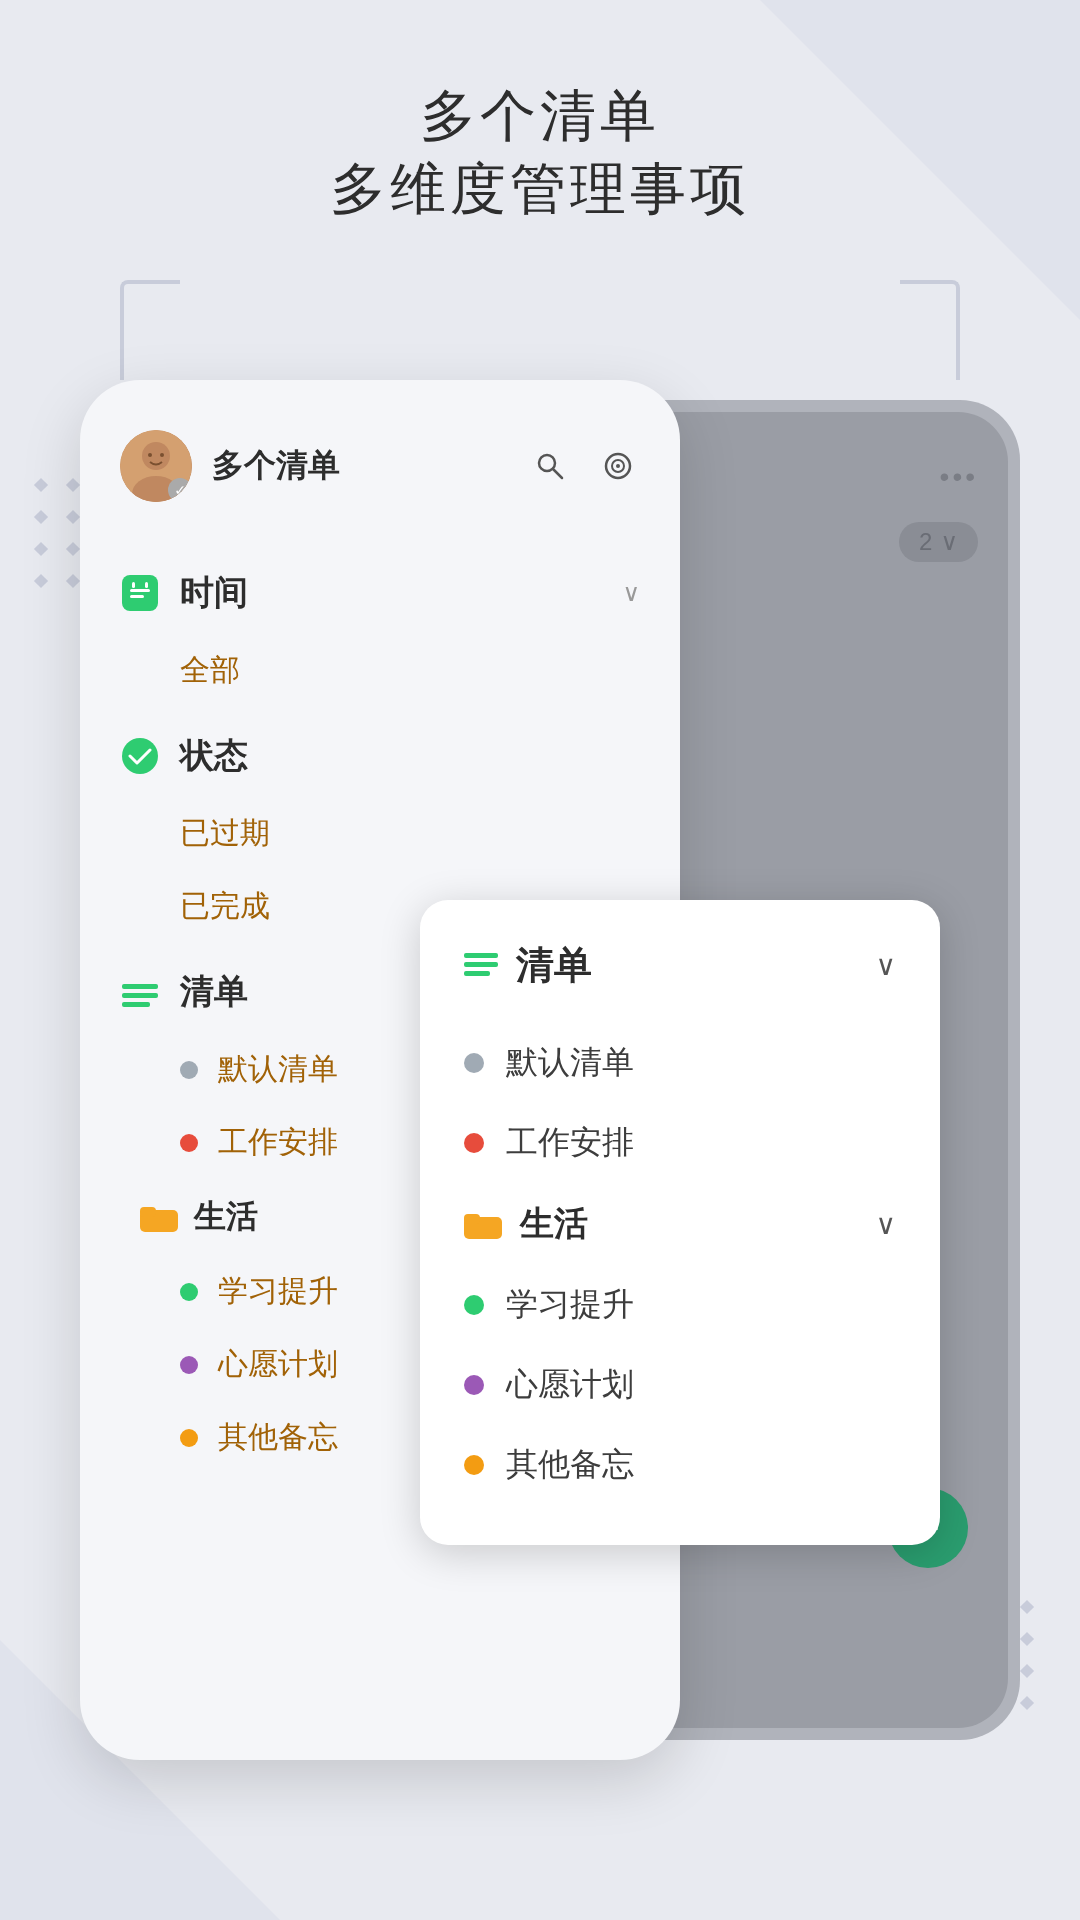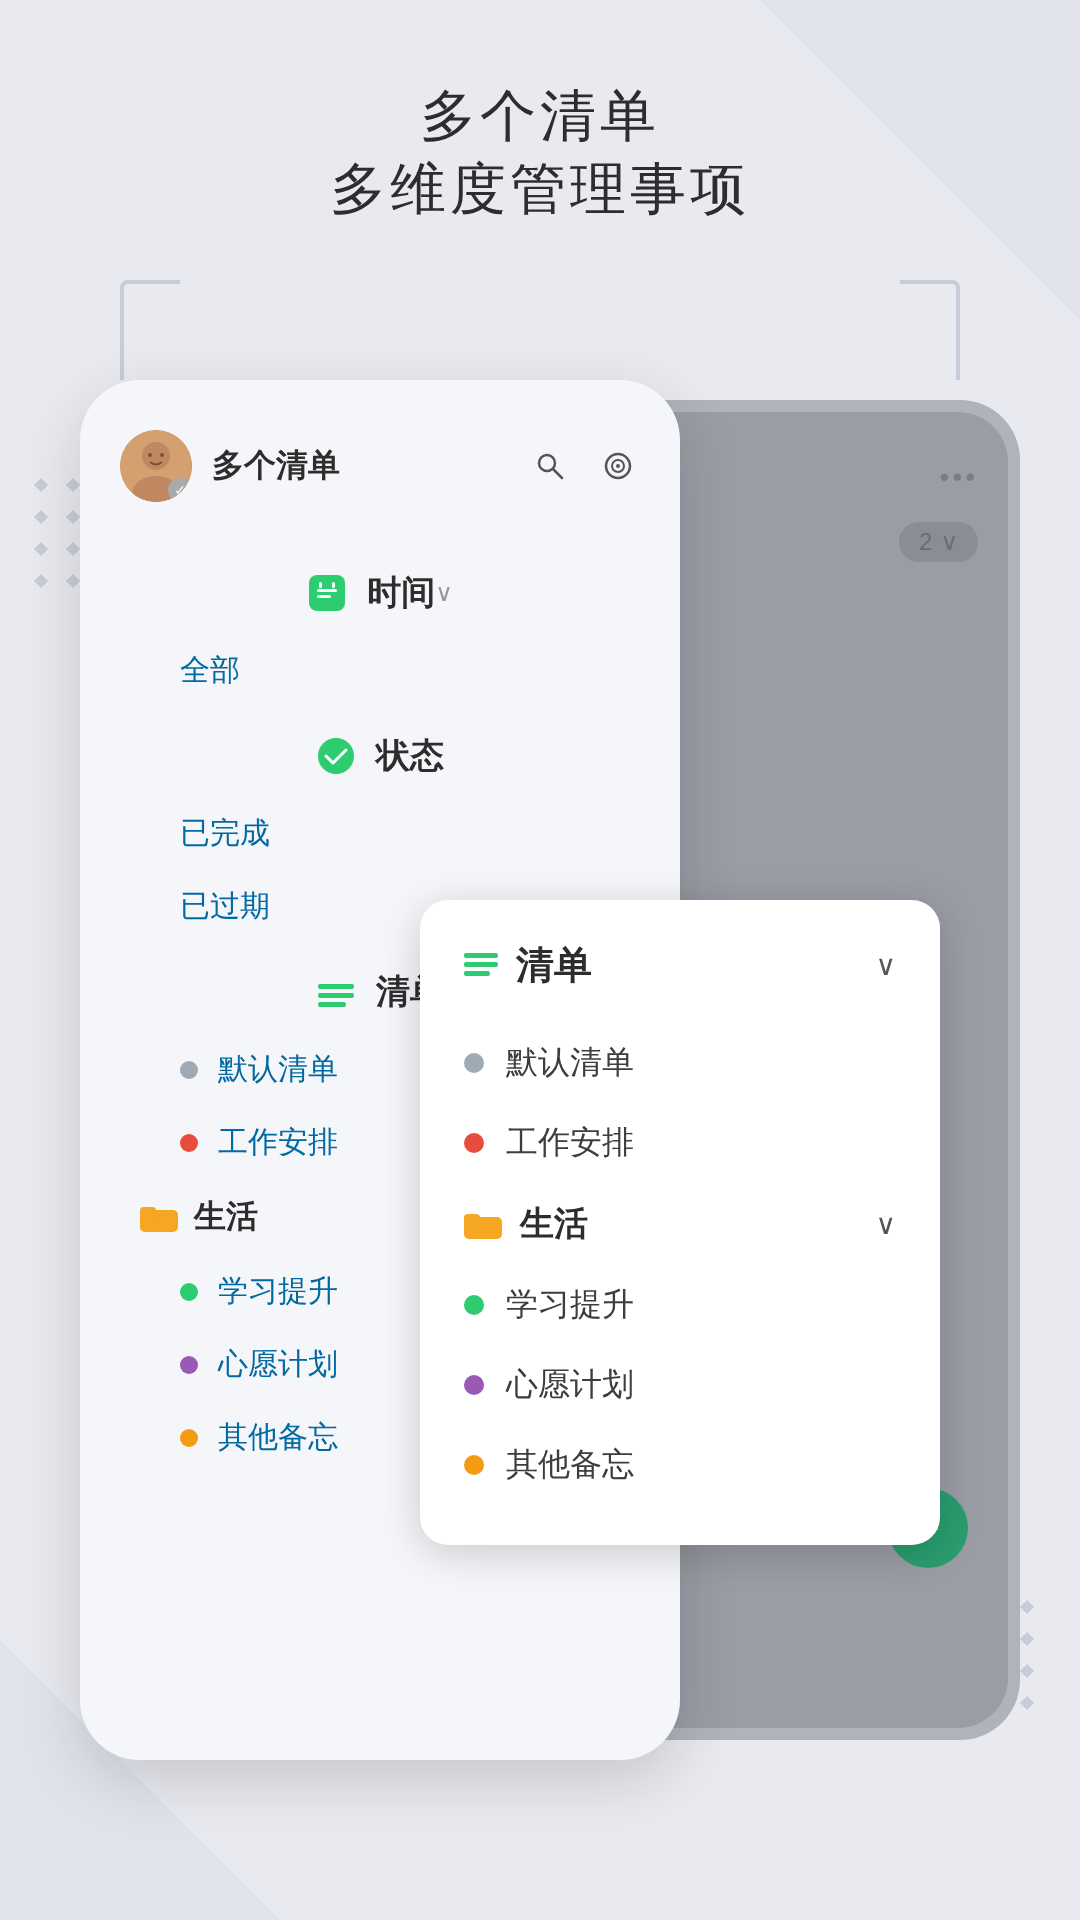--- a/index.html
+++ b/index.html
@@ -221,21 +221,21 @@
       font-size: 28px;
     }
 
     
     .sidebar-section {
       margin-bottom: 8px;
     }
     .section-header {
       display: flex;
       align-items: center;
-      justify-content: center;
+      justify-content: space-between;
       padding: 18px 0;
       cursor: pointer;
     }
     .section-header-left {
       display: flex;
       align-items: center;
       gap: 20px;
     }
     .section-icon {
       width: 40px; height: 40px;
@@ -250,21 +250,21 @@
       color: #999;
       font-size: 24px;
     }
 
     
     .sidebar-item-row {
       display: flex;
       align-items: center;
       padding: 16px 0 16px 60px;
       font-size: 30px;
-      color: #0369a1;
+      color: #a16207;
       cursor: pointer;
     }
     .sidebar-item-dot {
       width: 18px; height: 18px;
       border-radius: 50%;
       margin-right: 20px;
       flex-shrink: 0;
     }
 
     
@@ -471,22 +471,22 @@
           <div class="section-header-left">
             <div class="section-icon">
               <svg width="36" height="36" viewBox="0 0 36 36">
                 <circle cx="18" cy="18" r="18" fill="#2ecc71"></circle>
                 <path d="M8 18 L15 25 L28 12" stroke="white" stroke-width="3" fill="none" stroke-linecap="round" stroke-linejoin="round"></path>
               </svg>
             </div>
             <span class="section-label">状态</span>
           </div>
         </div>
+        <div class="sidebar-item-row">已过期</div>
         <div class="sidebar-item-row">已完成</div>
-        <div class="sidebar-item-row">已过期</div>
       </div>
 
       <div class="sidebar-section">
         <div class="section-header">
           <div class="section-header-left">
             <div class="section-icon">
               <svg width="36" height="36" viewBox="0 0 36 36">
                 <rect x="0" y="10" width="36" height="5" rx="2" fill="#2ecc71"></rect>
                 <rect x="0" y="19" width="36" height="5" rx="2" fill="#2ecc71"></rect>
                 <rect x="0" y="28" width="28" height="5" rx="2" fill="#2ecc71"></rect>

